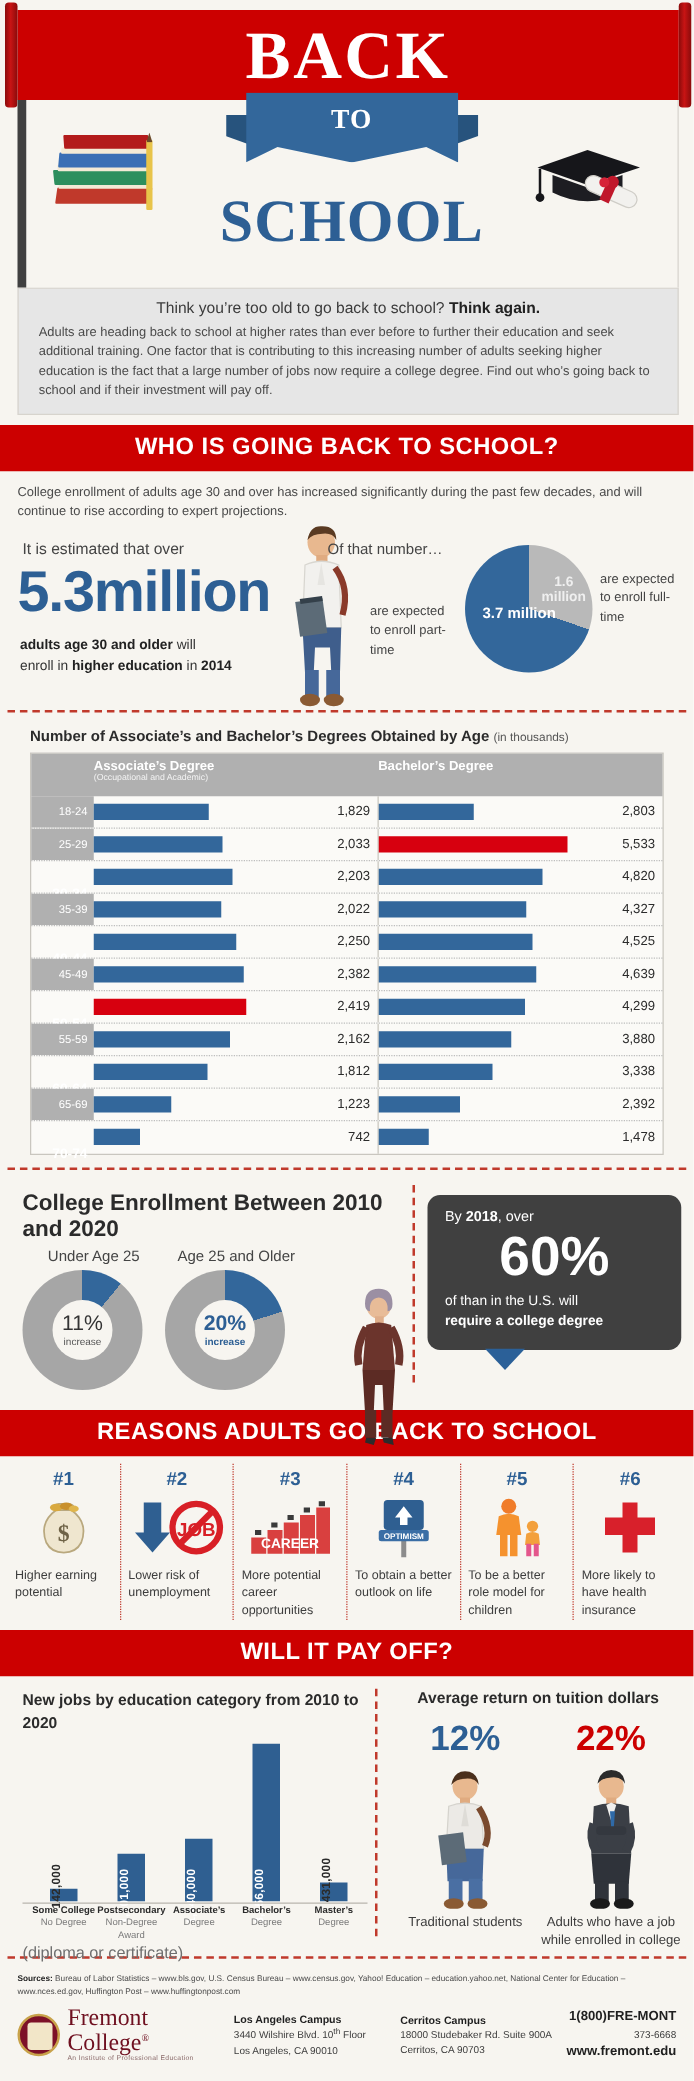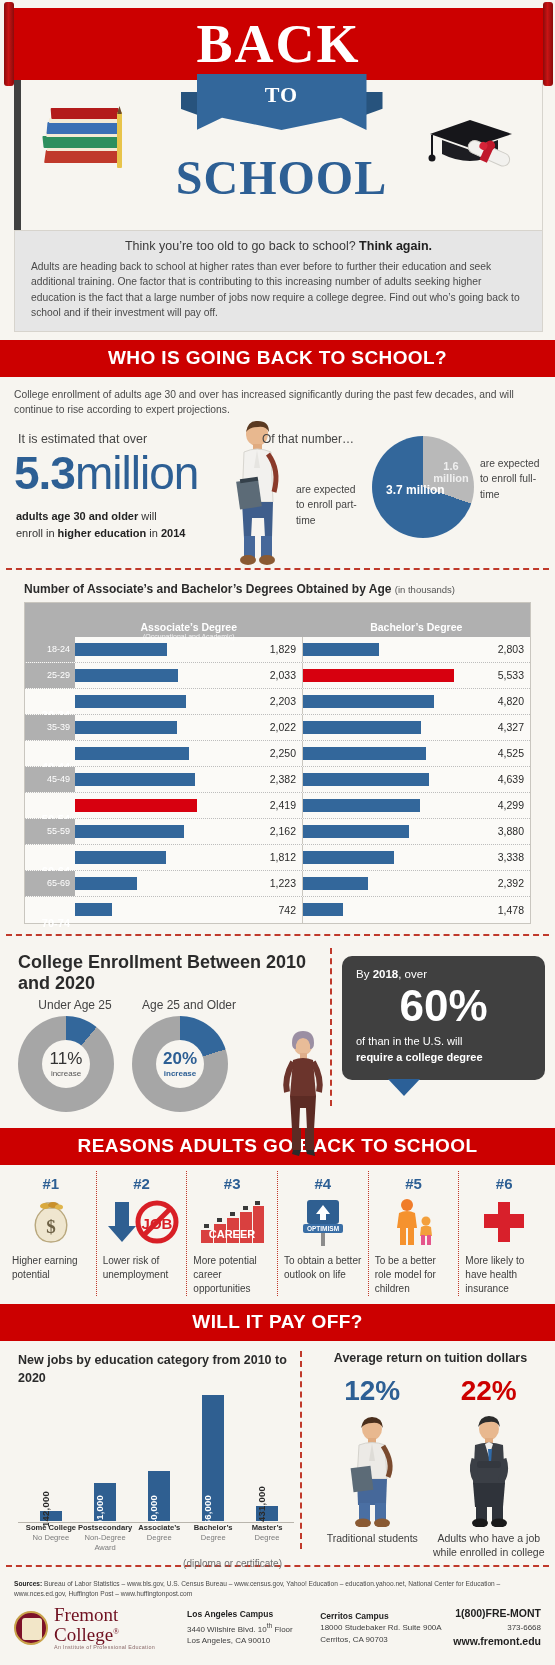--- a/index.html
+++ b/index.html
@@ -137,21 +137,21 @@
     line-height: 1.5;
     color: #4a4a4a;
     padding: 10px 27px 6px 14px;
   }
   .who-row { position: relative; height: 140px; }
   .est-label { position: absolute; left: 18px; top: 8px; font-size: 12.5px; color: #444; }
   .big-num {
     position: absolute; left: 14px; top: 22px;
     font-size: 46px; color: #2d5f94; font-weight: bold; letter-spacing: -1px;
   }
-  .big-num .lite { font-weight: normal; margin-top: 29px; }
+  .big-num .lite { font-weight: bold; margin-top: 29px; }
   .big-sub {
     position: absolute; left: 16px; top: 84px;
     font-size: 11px; color: #333; line-height: 1.55;
   }
   .big-sub b { color: #222; }
   .student-m { position: absolute; left: 228px; top: -6px; width: 60px; height: 148px; }
   .of-that { position: absolute; left: 262px; top: 8px; font-size: 12px; color: #444; }
   .pt-text { position: absolute; left: 296px; top: 58px; font-size: 10.3px; color: #444; line-height: 1.5; width: 62px; }
   .ft-text { position: absolute; left: 480px; top: 32px; font-size: 10.3px; color: #444; line-height: 1.5; width: 64px; }
   .pie-wrap { position: absolute; left: 372px; top: 12px; width: 102px; height: 102px; }
@@ -173,22 +173,22 @@
   .deg-title { font-size: 12px; font-weight: bold; color: #2b2b2b; padding: 8px 0 6px 24px; }
   .deg-title span { font-weight: normal; font-size: 9.5px; color: #555; }
   .deg-table {
     margin: 0 24px 0 24px;
     border: 1px solid #c9c6bf;
     background: #fbfaf7;
   }
   .deg-head { display: flex; background: #b0b0b0; height: 34px; }
   .deg-head .hcorner { width: 50px; }
   .deg-head .hcell {
-    flex: 1; color: #fff; text-align: center;
-    font-size: 10.5px; font-weight: bold; padding-top: 18px;
+    flex: 1; color: #fff; 
+    font-size: 10.5px; font-weight: bold; padding-top: 4px;
     line-height: 1.2;
   }
   .deg-head .hcell small { display: block; font-size: 7px; font-weight: normal; opacity: .85; }
   .deg-row { display: flex; align-items: stretch; height: 26px; border-bottom: 1px dotted #bdbdbd; }
   .deg-row:last-child { border-bottom: none; }
   .deg-row .age {
     width: 50px; background: #b0b0b0; color: #fff;
     display: flex; align-items: center; justify-content: flex-end;
     padding-right: 5px; font-size: 9px;
   }
@@ -264,21 +264,21 @@
     position: absolute; bottom: 4px; left: 50%;
     transform: translateX(-50%) rotate(-90deg); transform-origin: bottom center;
     white-space: nowrap; font-size: 9.5px; font-weight: bold; color: #ffffff;
     letter-spacing: .2px;
   }
   .jobbar .vlabel.outside { color: #2b2b2b; bottom: 100%; margin-bottom: 2px; }
   .axis { position: absolute; left: 0; right: 0; bottom: 36px; border-top: 1.5px solid #b9b5ad; }
   .joblabels { position: absolute; left: 6px; right: 0; bottom: 0; height: 36px; display: flex; }
   .joblabel { flex: 1; text-align: center; font-size: 7.6px; color: #2b2b2b; font-weight: bold; line-height: 1.3; }
   .joblabel .sub { font-weight: normal; color: #7b7b7b; display: block; }
-  .diploma-note { position: absolute; left: 0; right: 12px; bottom: -10px; text-align: right; font-size: 10px; color: #6f6f6f; }
+  .diploma-note { position: absolute; left: 0; right: 0; bottom: -10px; text-align: left; font-size: 13px; color: #6f6f6f; }
   .ret-title { text-align: center; font-size: 12.5px; font-weight: bold; color: #2b2b2b; }
   .ret-row { display: flex; margin-top: 10px; }
   .ret-item { flex: 1; text-align: center; position: relative; }
   .ret-pct { font-size: 28px; font-weight: bold; }
   .ret-pct.blue { color: #2d5f94; }
   .ret-pct.red { color: #cc0000; }
   .person { height: 118px; display: flex; align-items: flex-end; justify-content: center; margin-top: 2px; }
   .ret-cap { font-size: 10.5px; color: #3d3d3d; line-height: 1.35; margin-top: 4px; }
 
   

